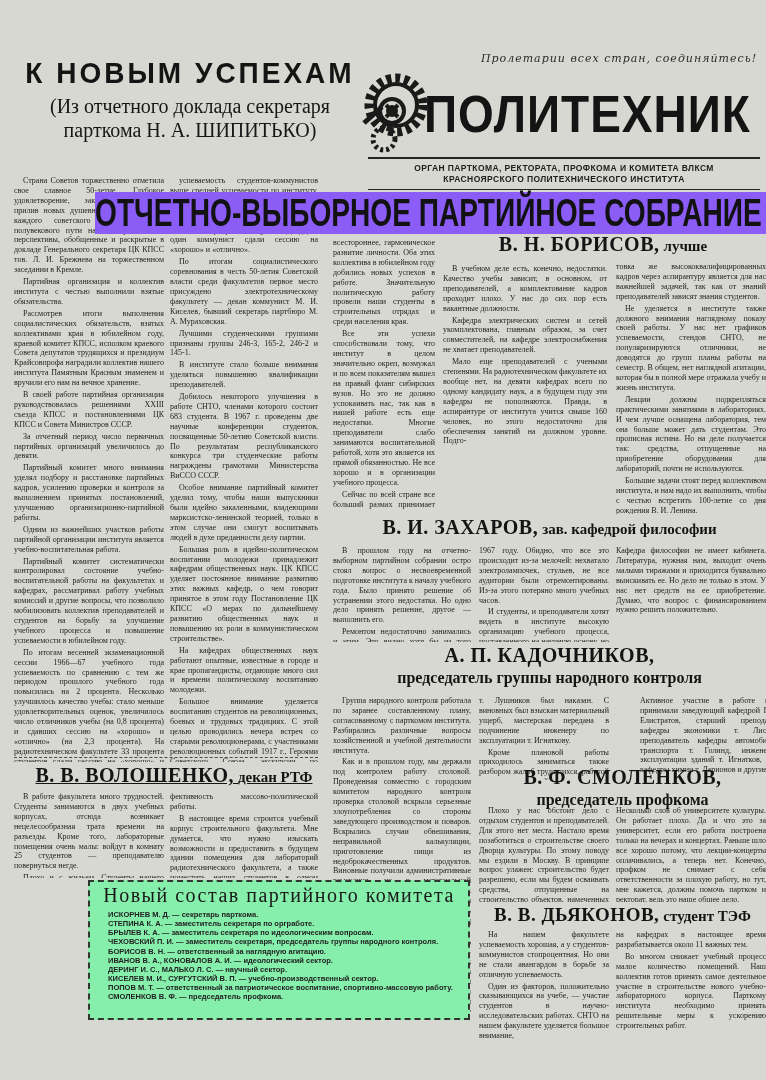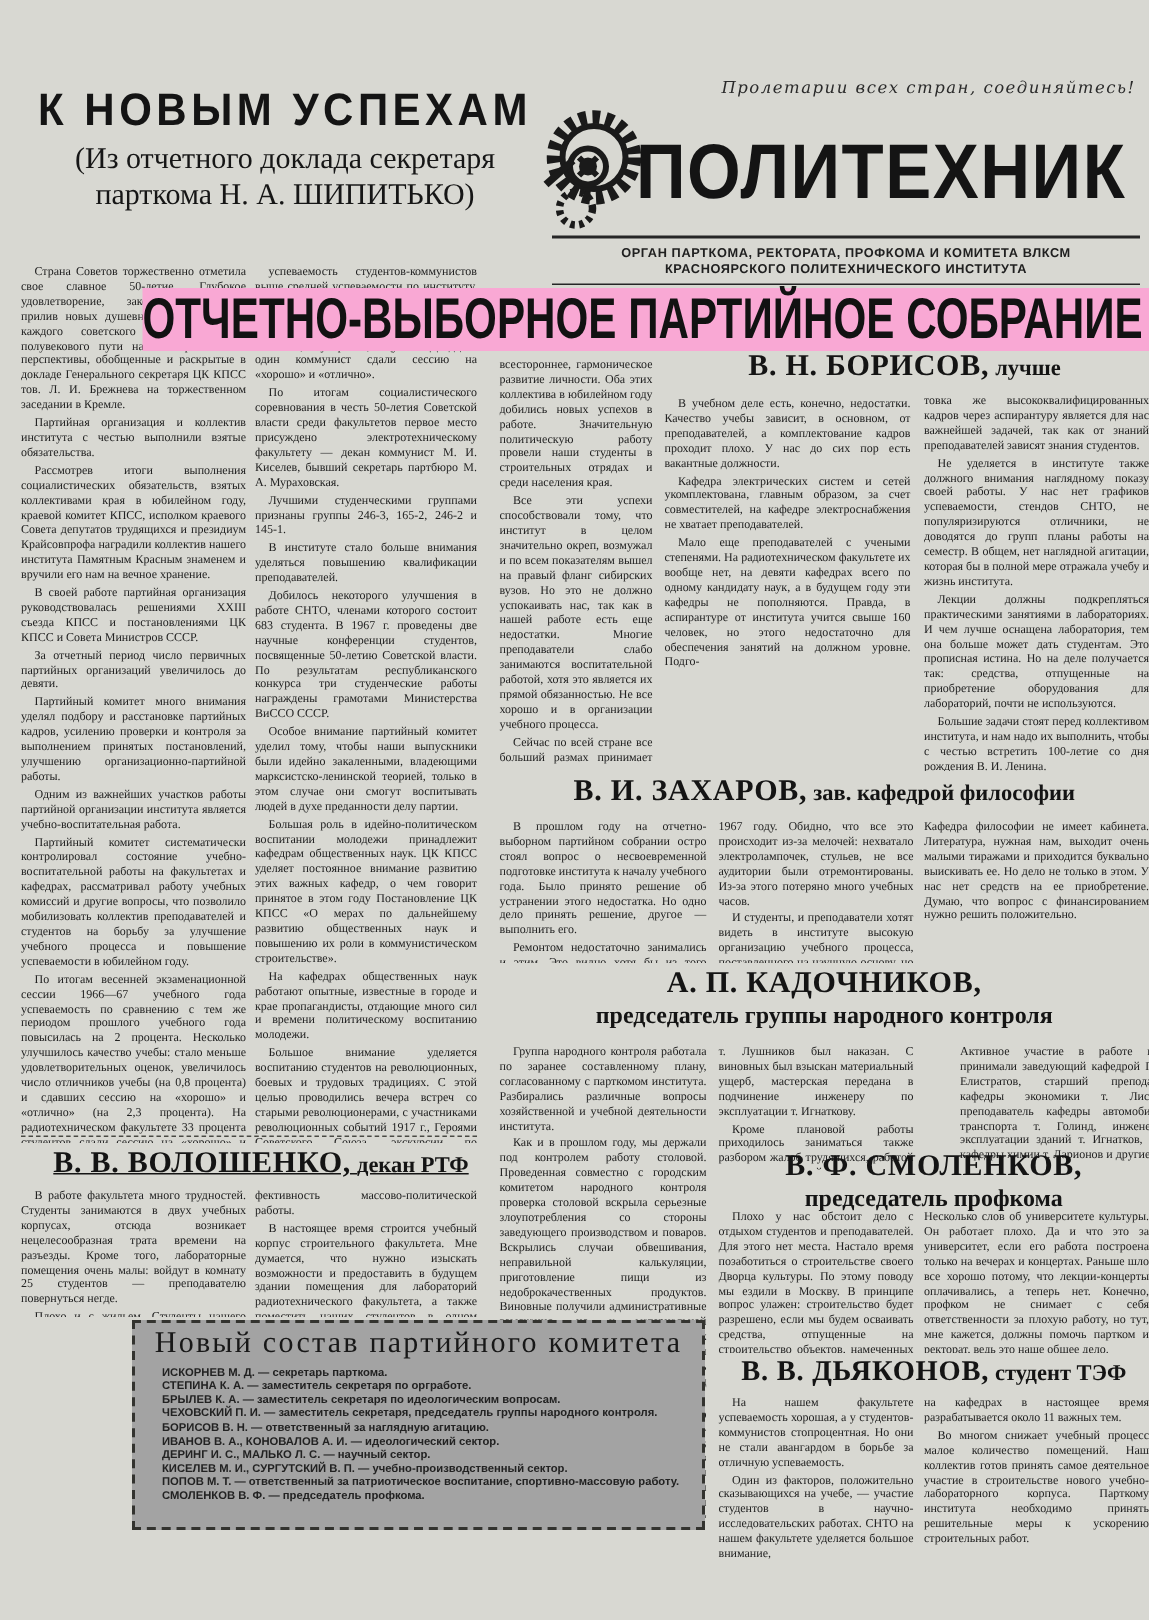--- a/index.html
+++ b/index.html
@@ -21,39 +21,39 @@
   .issue-row{display:flex;align-items:stretch;font-weight:bold;font-size:11.5px;padding:3px 0;}
   .issue-no{width:96px;padding-top:2px;}
   .issue-date{flex:1;text-align:center;border-left:1px solid #262626;border-right:1px solid #262626;padding-top:2px;}
   .issue-price{width:92px;text-align:center;padding-top:2px;}
   
   .lead-head{text-align:center;}
   .lead-title{font-family:"Liberation Sans",sans-serif;font-weight:bold;font-size:28px;
           letter-spacing:3px;color:#141414;transform:scaleY(1.08);transform-origin:center top;white-space:nowrap;}
   .lead-sub{font-weight:normal;font-size:20px;line-height:1.18;margin-top:7px;color:#161616;}
   
-  .banner{background:#f9a8d4;z-index:6;}
+  .banner{background:#8b5cf6;z-index:6;}
   .banner span{display:inline-block;font-family:"Liberation Sans",sans-serif;font-weight:bold;
           font-size:29px;color:#121212;white-space:nowrap;transform:scale(.97,1.32);
           transform-origin:left top;letter-spacing:0;}
   
   .col{font-size:8px;line-height:1.24;text-align:justify;overflow:hidden;color:#222;}
   .col p{margin:0;text-indent:9px;}
   .col p + p{margin-top:2px;}
   .col.cont p:first-child{text-indent:0;}
   
   .byline{text-align:center;white-space:nowrap;color:#141414;}
   .byline .nm{font-weight:bold;font-size:20px;letter-spacing:.5px;}
   .byline .rl{font-weight:bold;font-size:15px;}
   .byline2{text-align:center;color:#141414;line-height:1.15;}
   .byline2 .nm{font-weight:bold;font-size:20px;letter-spacing:.5px;display:block;}
   .byline2 .rl{font-weight:bold;font-size:16px;display:block;margin-top:2px;}
   .wavy{border-top:1px dashed #4a4a44;}
   
-  .cbox{border:2px dashed #33332f;background:#a3a3a3;padding:2px 8px 4px;box-sizing:border-box;overflow:hidden;}
+  .cbox{border:2px dashed #33332f;background:#86efac;padding:2px 8px 4px;box-sizing:border-box;overflow:hidden;}
   .cbox-title{font-size:20px;letter-spacing:1.5px;text-align:center;color:#181818;margin:0 0 3px;}
   .cbox-list{font-family:"Liberation Sans",sans-serif;font-weight:bold;font-size:7.5px;
              line-height:1.22;text-align:justify;color:#222;}
   .cbox-list p{margin:0;text-indent:10px;}
 </style>
 </head>
 <body>
 
 <div class="page">
 

